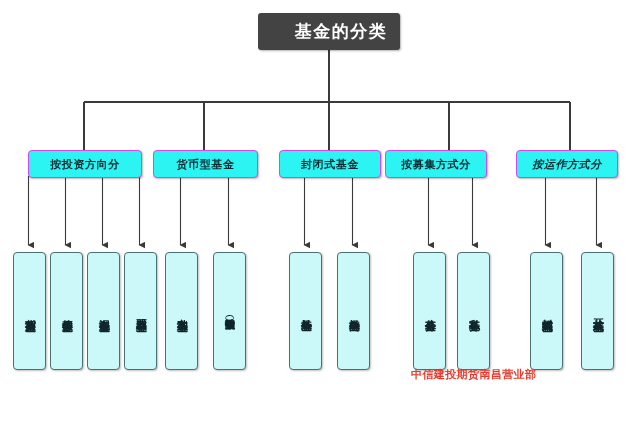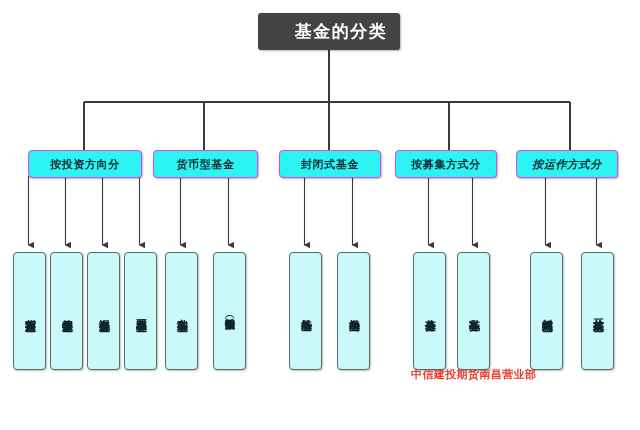--- a/index.html
+++ b/index.html
@@ -173,21 +173,21 @@
 
   <div class="cat-box" style="left:28px; width:112px;">
     <span class="cat-label">按投资方向分</span>
   </div>
   <div class="cat-box" style="left:153px; width:103px;">
     <span class="cat-label">货币型基金</span>
   </div>
   <div class="cat-box" style="left:279px; width:100px;">
     <span class="cat-label">封闭式基金</span>
   </div>
-  <div class="cat-box" style="left:395px; width:100px;">
+  <div class="cat-box" style="left:385px; width:100px;">
     <span class="cat-label">按募集方式分</span>
   </div>
   <div class="cat-box" style="left:516px; width:100px;font-style:italic;">
     <span class="cat-label">按运作方式分</span>
   </div>
 
   <div class="leaf-box" style="left:13px;">
     <span class="leaf-label">货币型基金</span>
   </div>
   <div class="leaf-box" style="left:50px;">

